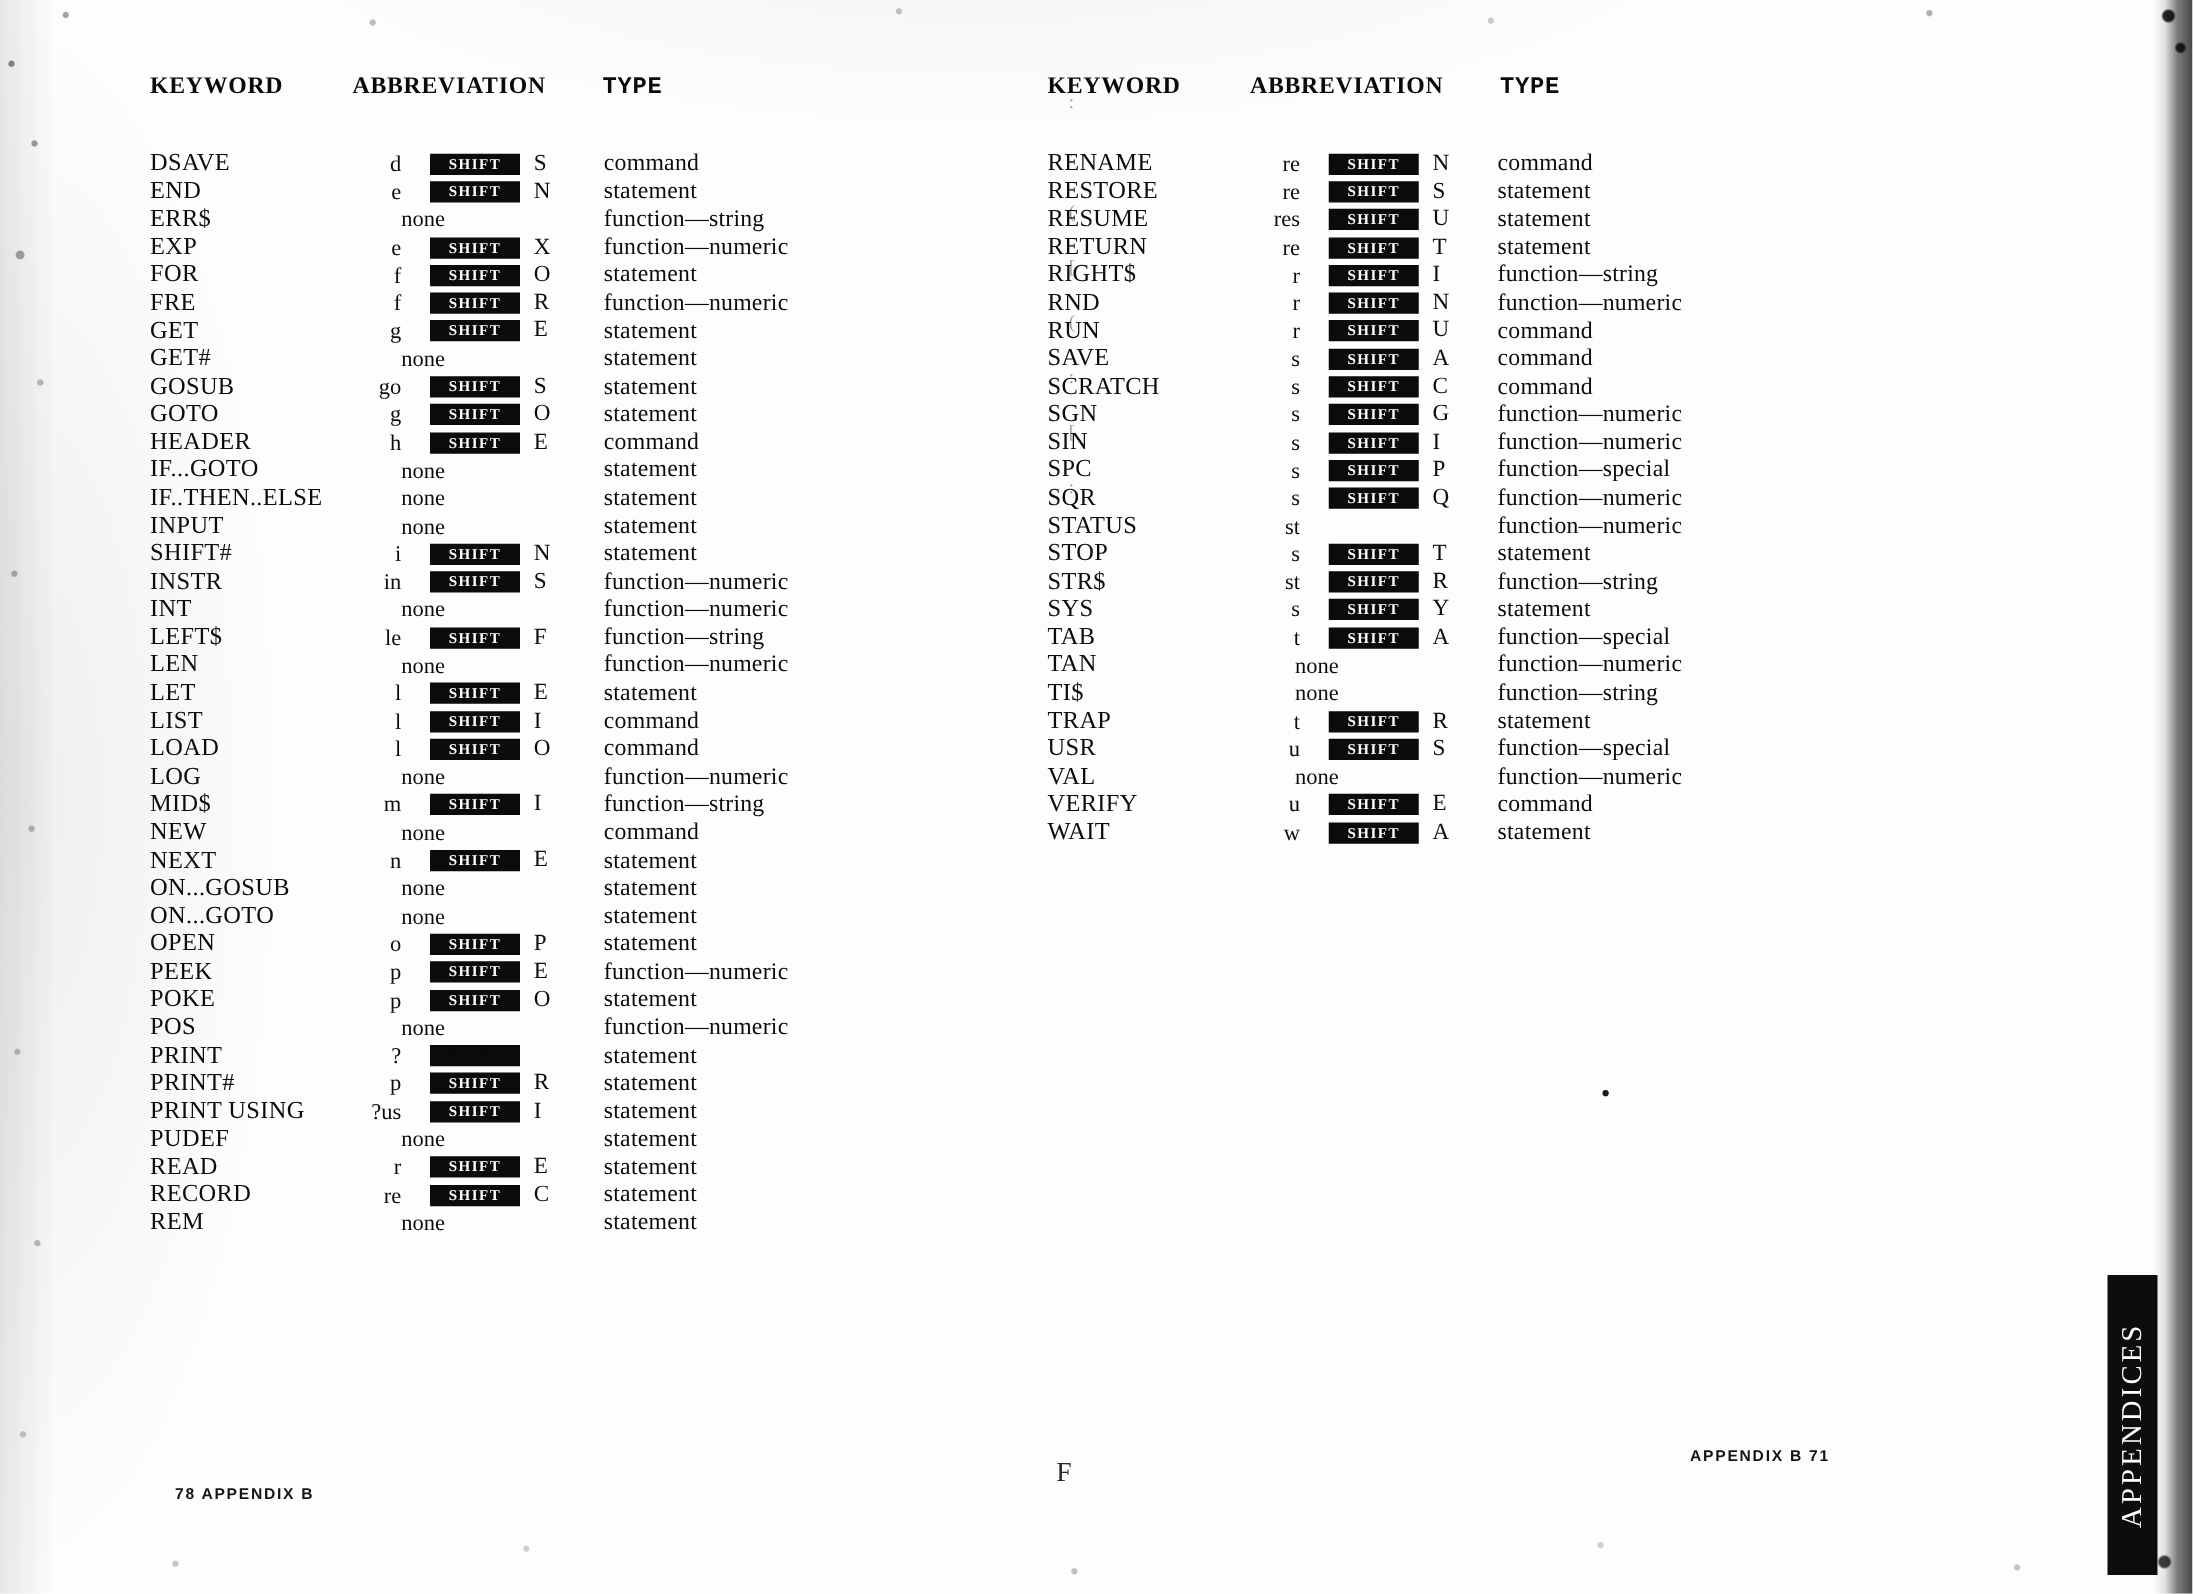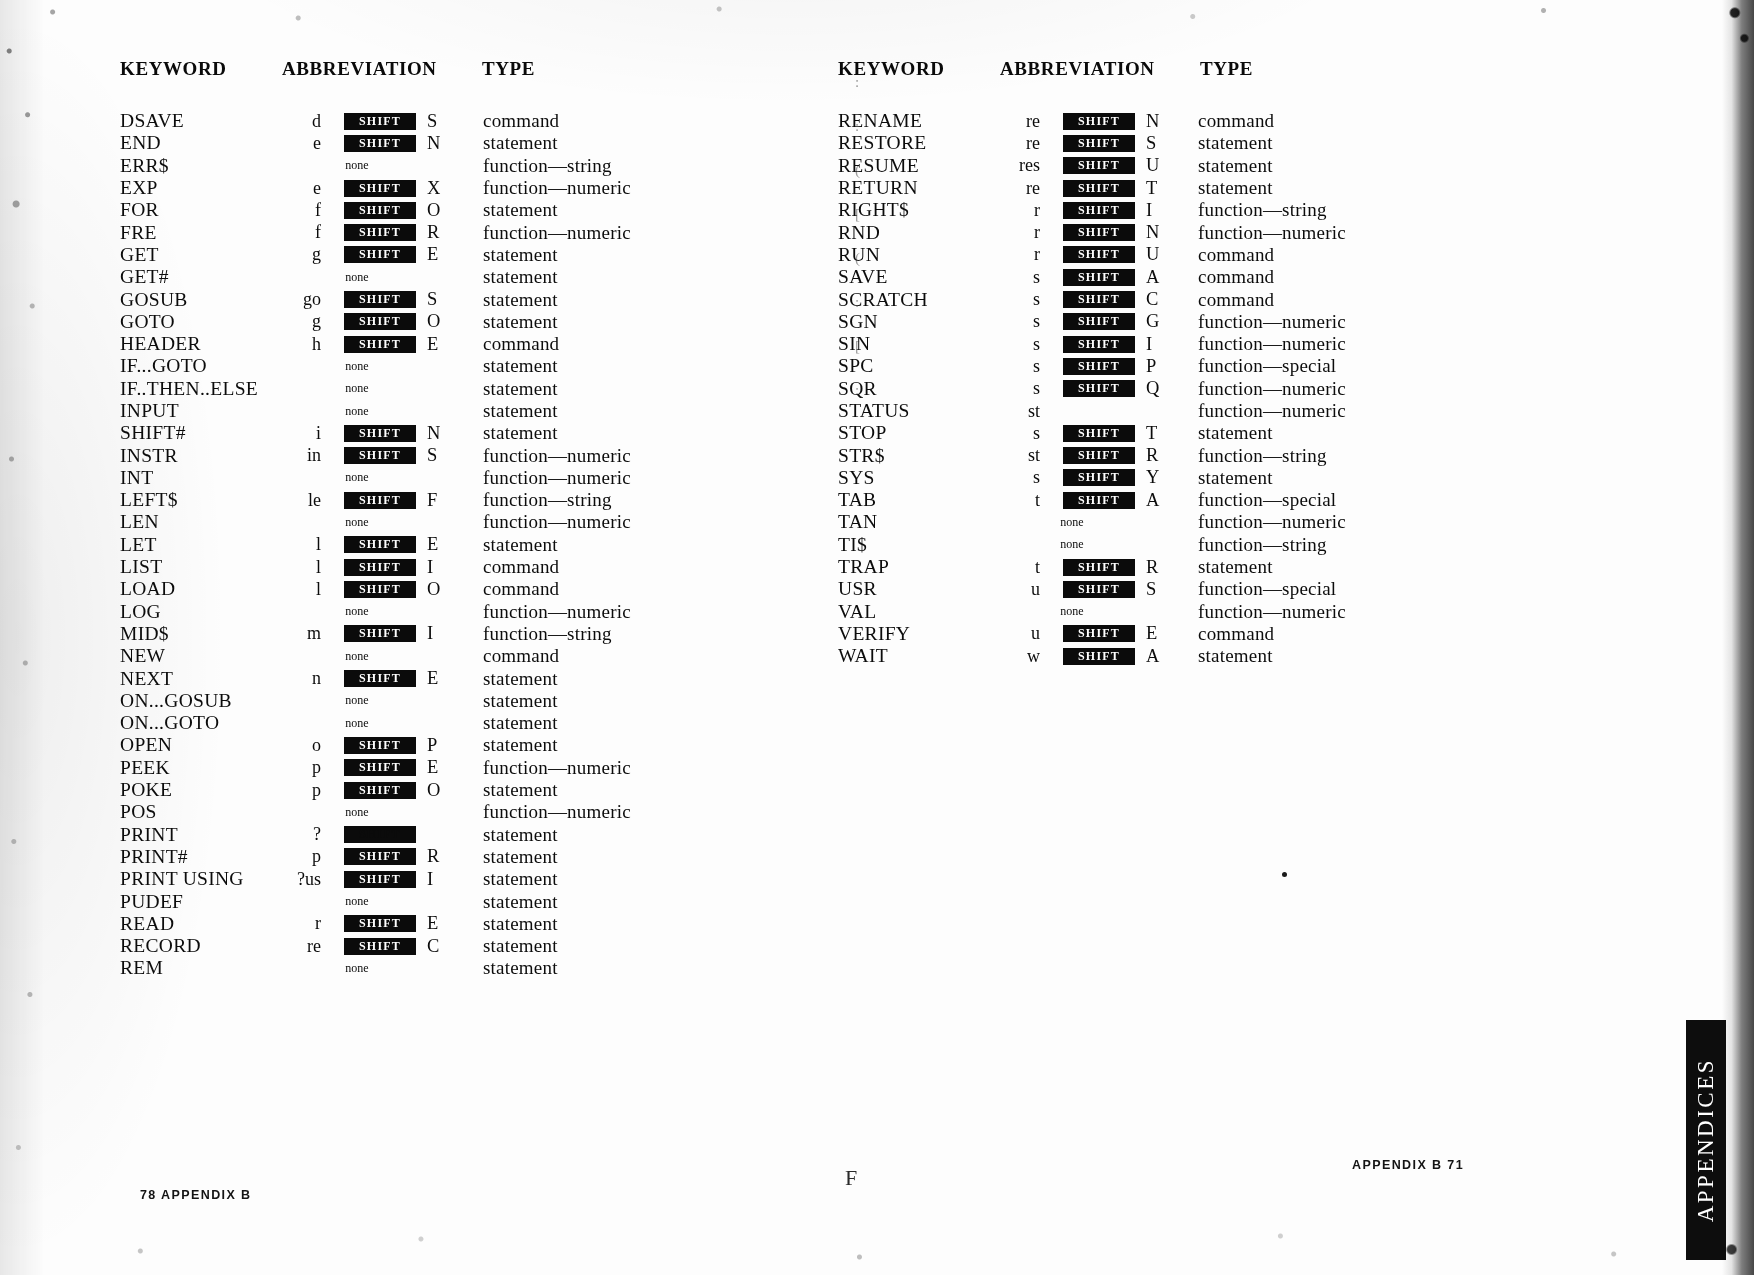--- a/index.html
+++ b/index.html
@@ -121,26 +121,26 @@
   }
   .col.left  { left: 120px;  width: 700px; }
   .col.right { left: 838px;  width: 700px; }
 
   .hdr {
     display: flex;
     font-family: "Liberation Serif", serif;
     font-weight: bold;
     font-size: 19px;
     letter-spacing: 0.6px;
-    margin-bottom: 30px;
+    margin-bottom: 40px;
     color: #0a0a0a;
   }
   .hdr .c-kw   { width: 162px; }
   .hdr .c-abbr { width: 200px; }
-  .hdr .c-type { width: 200px; }
+  .hdr .c-type { width: 200px; font-family: Liberation Mono, monospace; }
 
   .rows { display: block; }
 
   .row {
     display: flex;
     align-items: center;
     height: 22.3px;
     font-size: 19.5px;
     color: #0c0c0c;
     white-space: nowrap;
@@ -180,22 +180,22 @@
   .abbr .shift.blank { color: #0b0b0b; }
   .abbr .post {
     display: inline-block;
     width: 40px;
     padding-left: 11px;
     font-size: 18.5px;
   }
   .abbr .none {
     display: inline-block;
     width: 72px;
-    text-align: center;
-    font-size: 12px;
+    text-align: left;
+    font-size: 18px;
   }
   .abbr .none-shift { margin-left: 38px; }
 
   .type {
     width: 270px;
     font-size: 19px;
     letter-spacing: 0.2px;
   }
 
   

